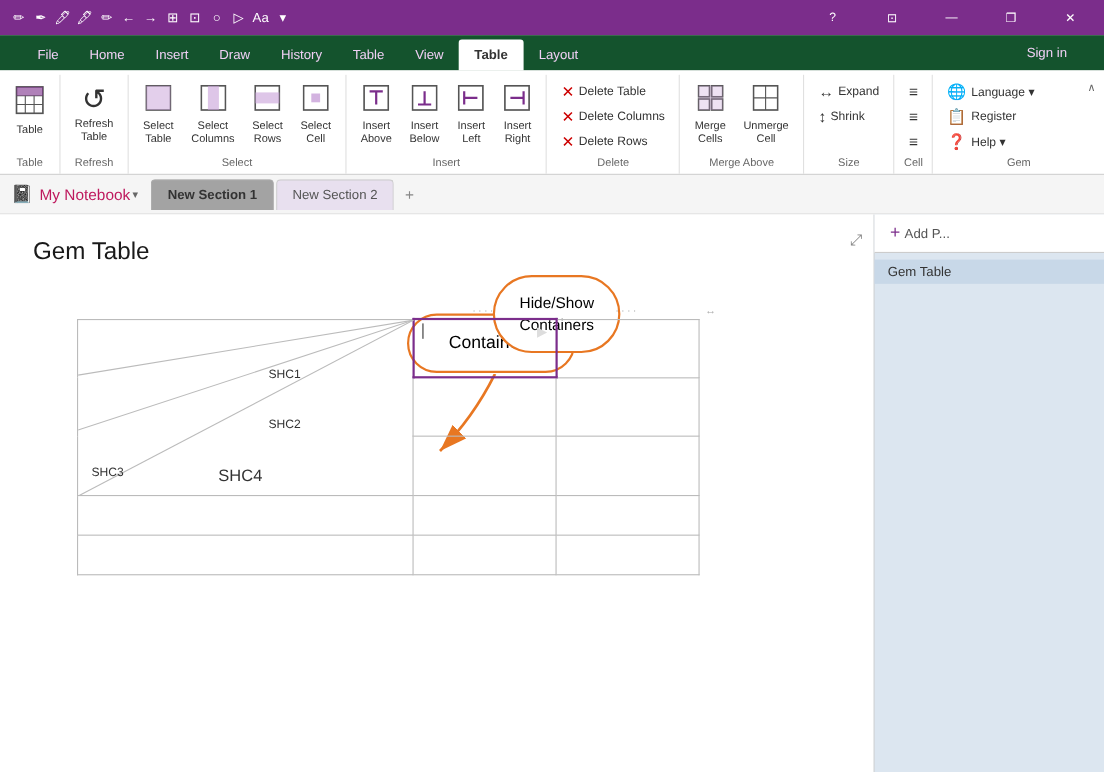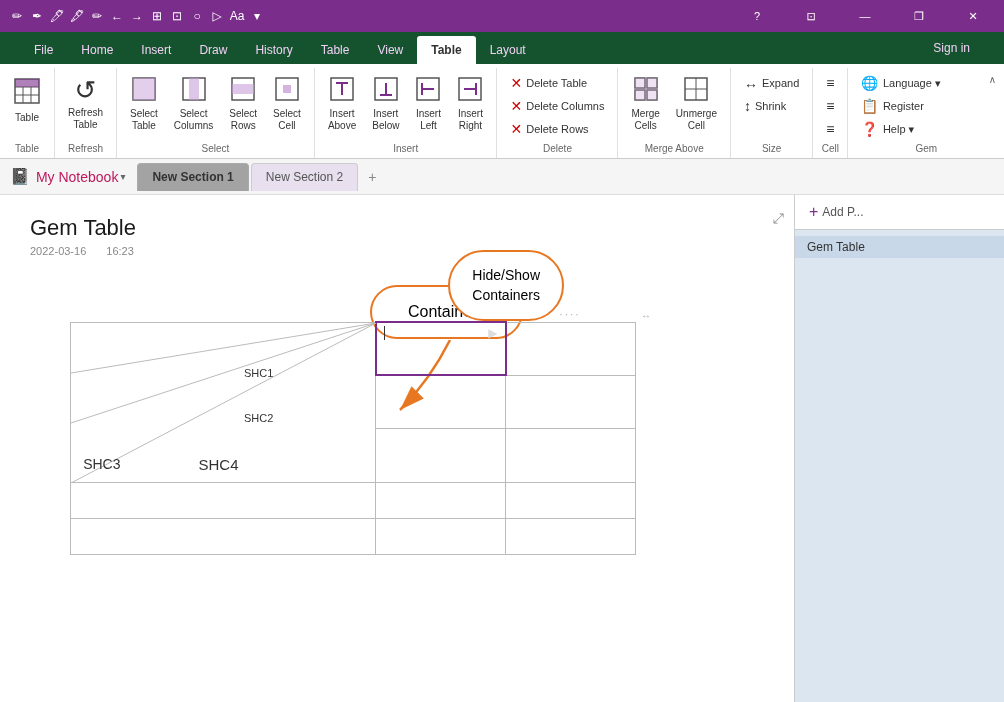--- a/index.html
+++ b/index.html
@@ -514,24 +514,20 @@
 
 <div class="main-area">
 
   <div class="page-content" style="position:relative;">
     
     
     <div class="expand-icon">⤢</div>
 
     
     <div class="page-title">Gem Table</div>
-    <div class="page-date">
-      <span>2022-03-16</span>
-      <span>16:23</span>
-    </div>
 
     
     <div style="position:absolute; top:90px; left:370px;">
       <div style="background:white; border:2px solid #e87722; border-radius:50px; padding:16px 36px; font-size:16px; display:inline-block; position:relative;">
         <span>Containers</span>
       </div>
       
       <svg width="120" height="80" style="position:absolute;top:55px;left:20px;">
         <defs>
           <marker id="arrowhead" markerWidth="10" markerHeight="7" refX="10" refY="3.5" orient="auto">
@@ -569,21 +565,21 @@
 
               <svg width="305" height="160" style="position:absolute;top:0;left:0;">
 
                 <line x1="305" y1="0" x2="0" y2="160" stroke="#bbb" stroke-width="1"></line>
                 <line x1="305" y1="0" x2="0" y2="100" stroke="#bbb" stroke-width="1"></line>
                 <line x1="305" y1="0" x2="0" y2="50" stroke="#bbb" stroke-width="1"></line>
               </svg>
 
               <span style="position:absolute; top:28%; left:57%; font-size:11px; color:#333;">SHC1</span>
               <span style="position:absolute; top:56%; left:57%; font-size:11px; color:#333;">SHC2</span>
-              <span style="position:absolute; top:84%; left:4%; font-size:14px; color:#333;">SHC3</span>
+              <span style="position:absolute; top:84%; left:4%; font-size:11px; color:#333;">SHC3</span>
               <span style="position:absolute; top:84%; left:42%; font-size:15px; color:#333;">SHC4</span>
             </td>
             <td class="active-cell" style="width:130px; height:40px;">
               <span class="cell-cursor"></span>
               <span style="float:right; color:#ddd; font-size:12px;">▶</span>
             </td>
             <td style="width:130px; height:40px;"></td>
           </tr>
 
           <tr>

